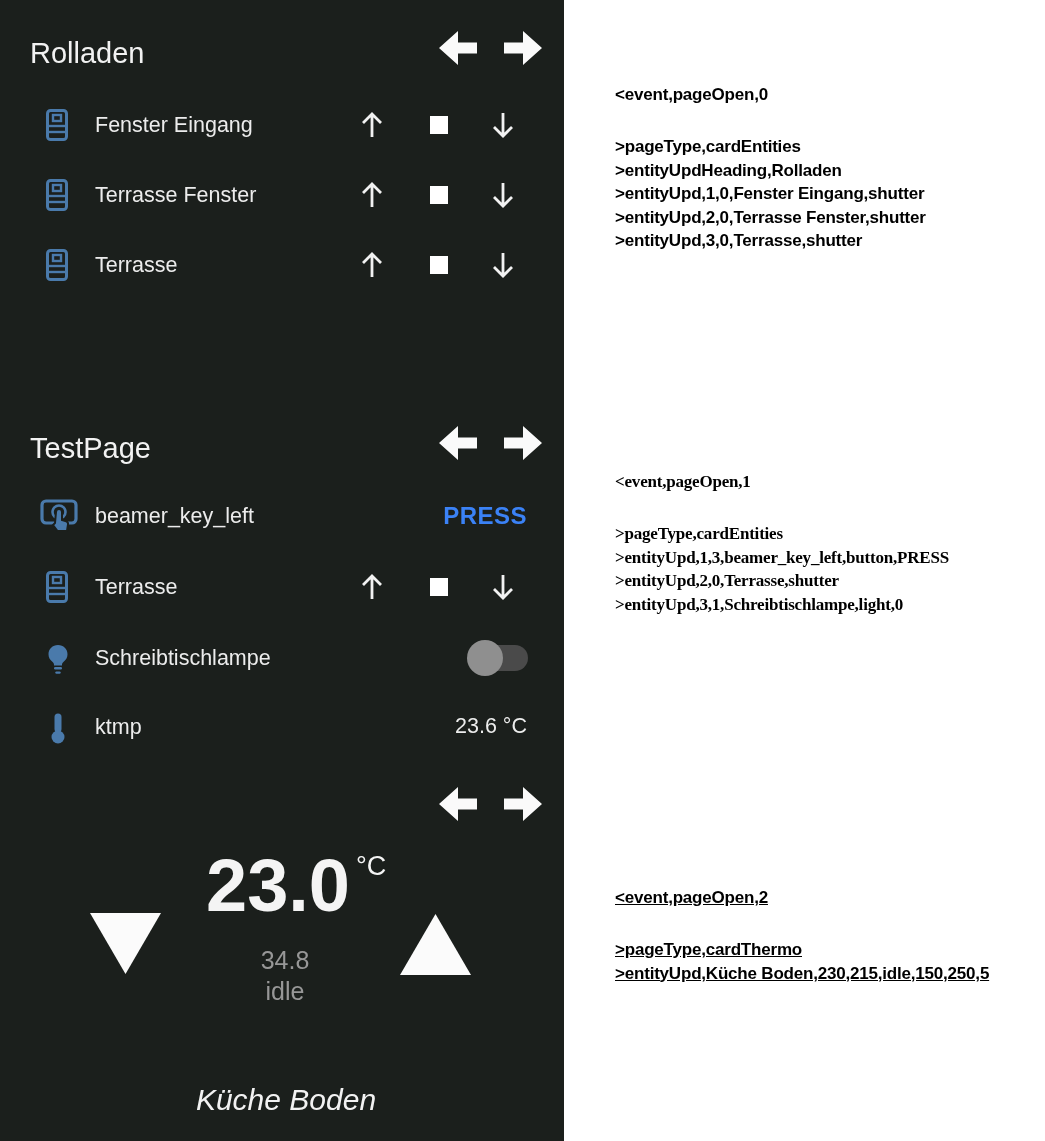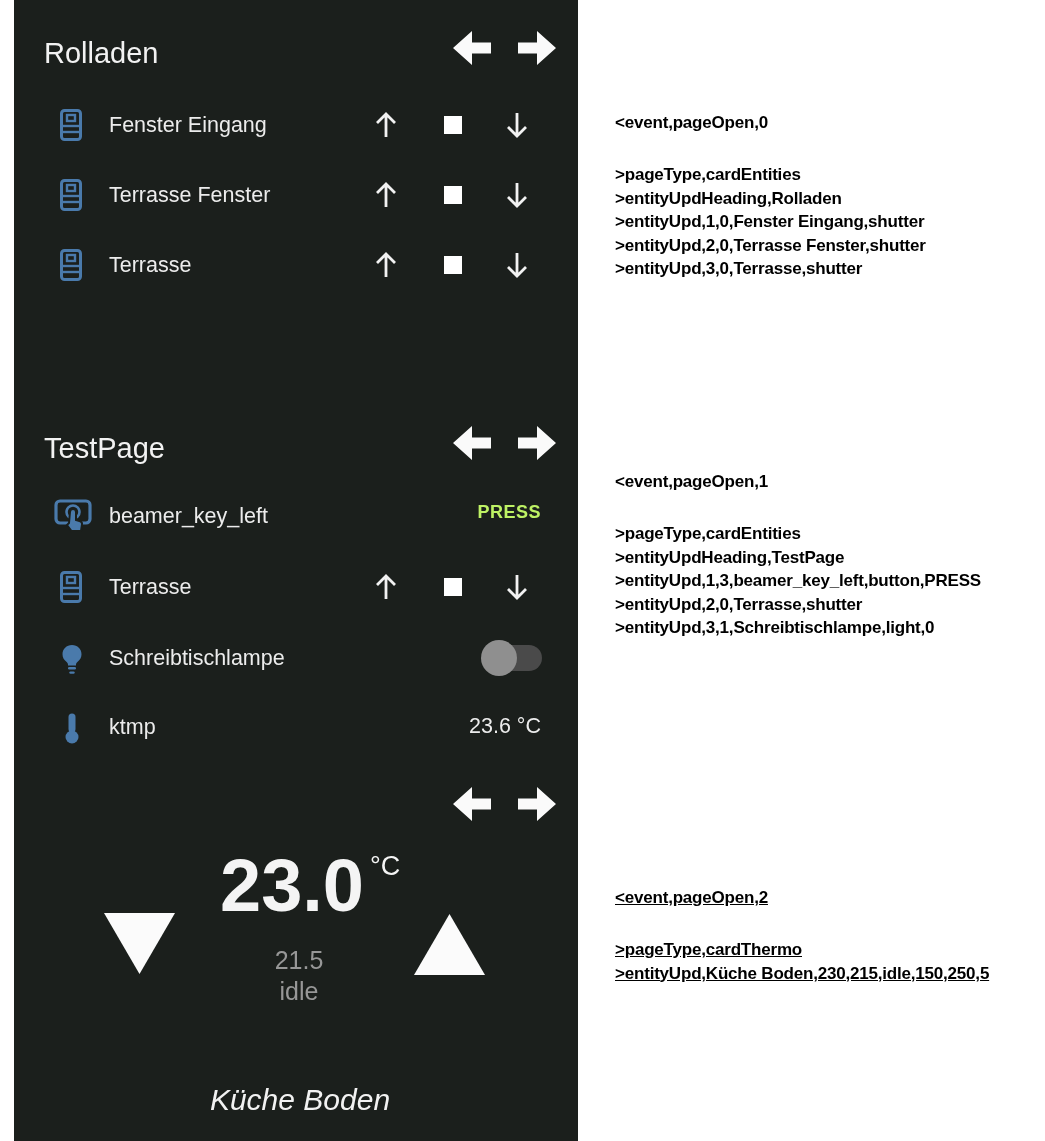--- a/index.html
+++ b/index.html
@@ -1,54 +1,54 @@
 <!DOCTYPE html>
 <html><head>
 <meta charset="utf-8">
 <style>
   html,body{margin:0;padding:0;}
   body{
     width:1045px;height:1141px;position:relative;background:#ffffff;
     font-family:"Liberation Sans",sans-serif;overflow:hidden;
   }
   
-  .panel{position:absolute;left:14px;top:0;width:564px;height:1141px;background:#1b1f1c;overflow:hidden;}
+  .panel{position:absolute;left:0;top:0;width:564px;height:1141px;background:#1b1f1c;overflow:hidden;}
   .card-title{position:absolute;left:30px;font-size:29px;line-height:32px;color:#f2f2f2;}
   .nav{position:absolute;width:38px;height:34px;}
   .nav svg{display:block;}
   .nav-l{left:439px;}
   .nav-r{left:504px;}
   
   .erow{position:absolute;left:0;width:564px;height:0;}
   .eicon{position:absolute;}
   .elabel{position:absolute;left:95px;top:-14px;font-size:21.5px;line-height:28px;color:#ececec;white-space:nowrap;}
   .ctl{position:absolute;}
   .ctl-up{left:359px;top:-14px;width:26px;height:28px;}
   .ctl-stop{left:430px;top:-9px;width:18px;height:18px;background:#ffffff;}
   .ctl-down{left:490px;top:-14px;width:26px;height:28px;}
   .eval{position:absolute;right:37px;top:-13px;font-size:21.5px;color:#ececec;white-space:nowrap;}
-  .eval.press{color:#bef264;font-weight:bold;font-size:18px;letter-spacing:0.5px;top:-14px;}
+  .eval.press{color:#3b82f6;font-weight:bold;font-size:24px;letter-spacing:0.5px;top:-14px;}
   
   .toggle{position:absolute;left:468px;top:-13px;width:60px;height:26px;border-radius:13px;background:#4a4a4a;}
   .knob{position:absolute;left:-1px;top:-5px;width:36px;height:36px;border-radius:50%;background:#8f8f8f;}
   
   .temp-big{position:absolute;left:206px;top:848px;font-size:74px;line-height:76px;font-weight:bold;color:#f4f4f4;white-space:nowrap;}
   .temp-unit{position:absolute;left:356px;top:851px;font-size:27px;color:#f4f4f4;}
   .tri{position:absolute;}
   .tri-down{left:88px;top:911px;}
   .tri-up{left:398px;top:912px;}
   .setpoint{position:absolute;left:185px;width:200px;top:946px;text-align:center;font-size:25px;color:#979797;}
   .thermo-state{position:absolute;left:185px;width:200px;top:977px;text-align:center;font-size:25px;color:#979797;}
   .thermo-heading{position:absolute;left:132px;width:308px;top:1083px;text-align:center;font-size:30px;color:#f2f2f2;white-space:nowrap;font-style:italic;}
   
   .log{position:absolute;left:615px;color:#000;font-weight:bold;font-size:17px;letter-spacing:-0.2px;white-space:nowrap;}
   .log-head{line-height:23.5px;margin-bottom:28.5px;}
   .log-body div{line-height:23.5px;}
-  .log-1{top:83px;margin-top:28px;}
-  .log-2{top:470px;}
+  .log-1{top:83px;}
+  .log-2{top:470px;font-family:Liberation Serif, serif;}
   .log-3{top:886px;text-decoration:underline;}
 </style>
 </head>
 <body>
 
 <div class="panel">
 
   <div class="card-title" style="top:37px">Rolladen</div>
 
   <span class="nav nav-l" style="top:31px">
@@ -206,42 +206,41 @@
     <svg width="75" height="65" viewBox="0 0 75 65">
         <polygon points="2,2 73,2 37.5,63" fill="#fbfbfb"></polygon>
       </svg>
   </span>
   <span class="tri tri-up">
     <svg width="75" height="65" viewBox="0 0 75 65">
         <polygon points="37.5,2 73,63 2,63" fill="#fbfbfb"></polygon>
       </svg>
   </span>
 
-  <div class="setpoint">21.5</div>
+  <div class="setpoint">34.8</div>
   <div class="thermo-state">idle</div>
   <div class="thermo-heading">Küche Boden</div>
 
 </div>
 
 <div class="log log-1">
   <div class="log-head">&lt;event,pageOpen,0</div>
   <div class="log-body">
     <div>&gt;pageType,cardEntities</div>
     <div>&gt;entityUpdHeading,Rolladen</div>
     <div>&gt;entityUpd,1,0,Fenster Eingang,shutter</div>
     <div>&gt;entityUpd,2,0,Terrasse Fenster,shutter</div>
     <div>&gt;entityUpd,3,0,Terrasse,shutter</div>
   </div>
 </div>
 
 <div class="log log-2">
   <div class="log-head">&lt;event,pageOpen,1</div>
   <div class="log-body">
     <div>&gt;pageType,cardEntities</div>
-    <div>&gt;entityUpdHeading,TestPage</div>
     <div>&gt;entityUpd,1,3,beamer_key_left,button,PRESS</div>
     <div>&gt;entityUpd,2,0,Terrasse,shutter</div>
     <div>&gt;entityUpd,3,1,Schreibtischlampe,light,0</div>
   </div>
 </div>
 
 <div class="log log-3">
   <div class="log-head">&lt;event,pageOpen,2</div>
   <div class="log-body">
     <div>&gt;pageType,cardThermo</div>

